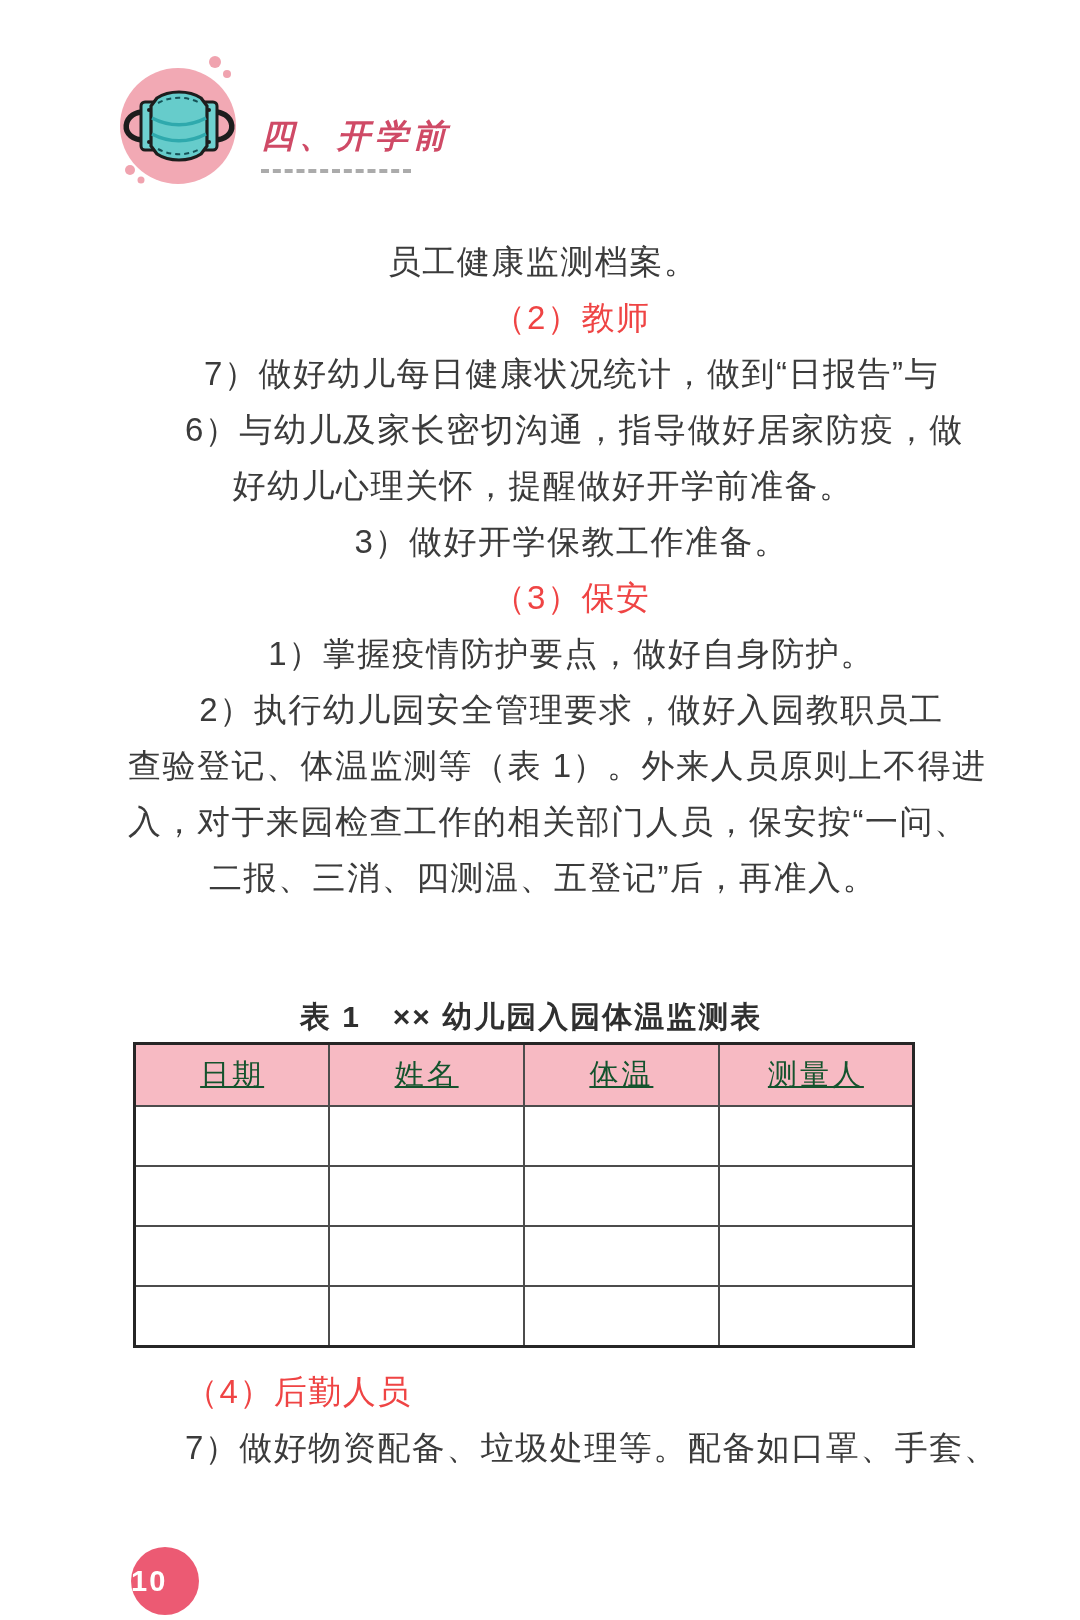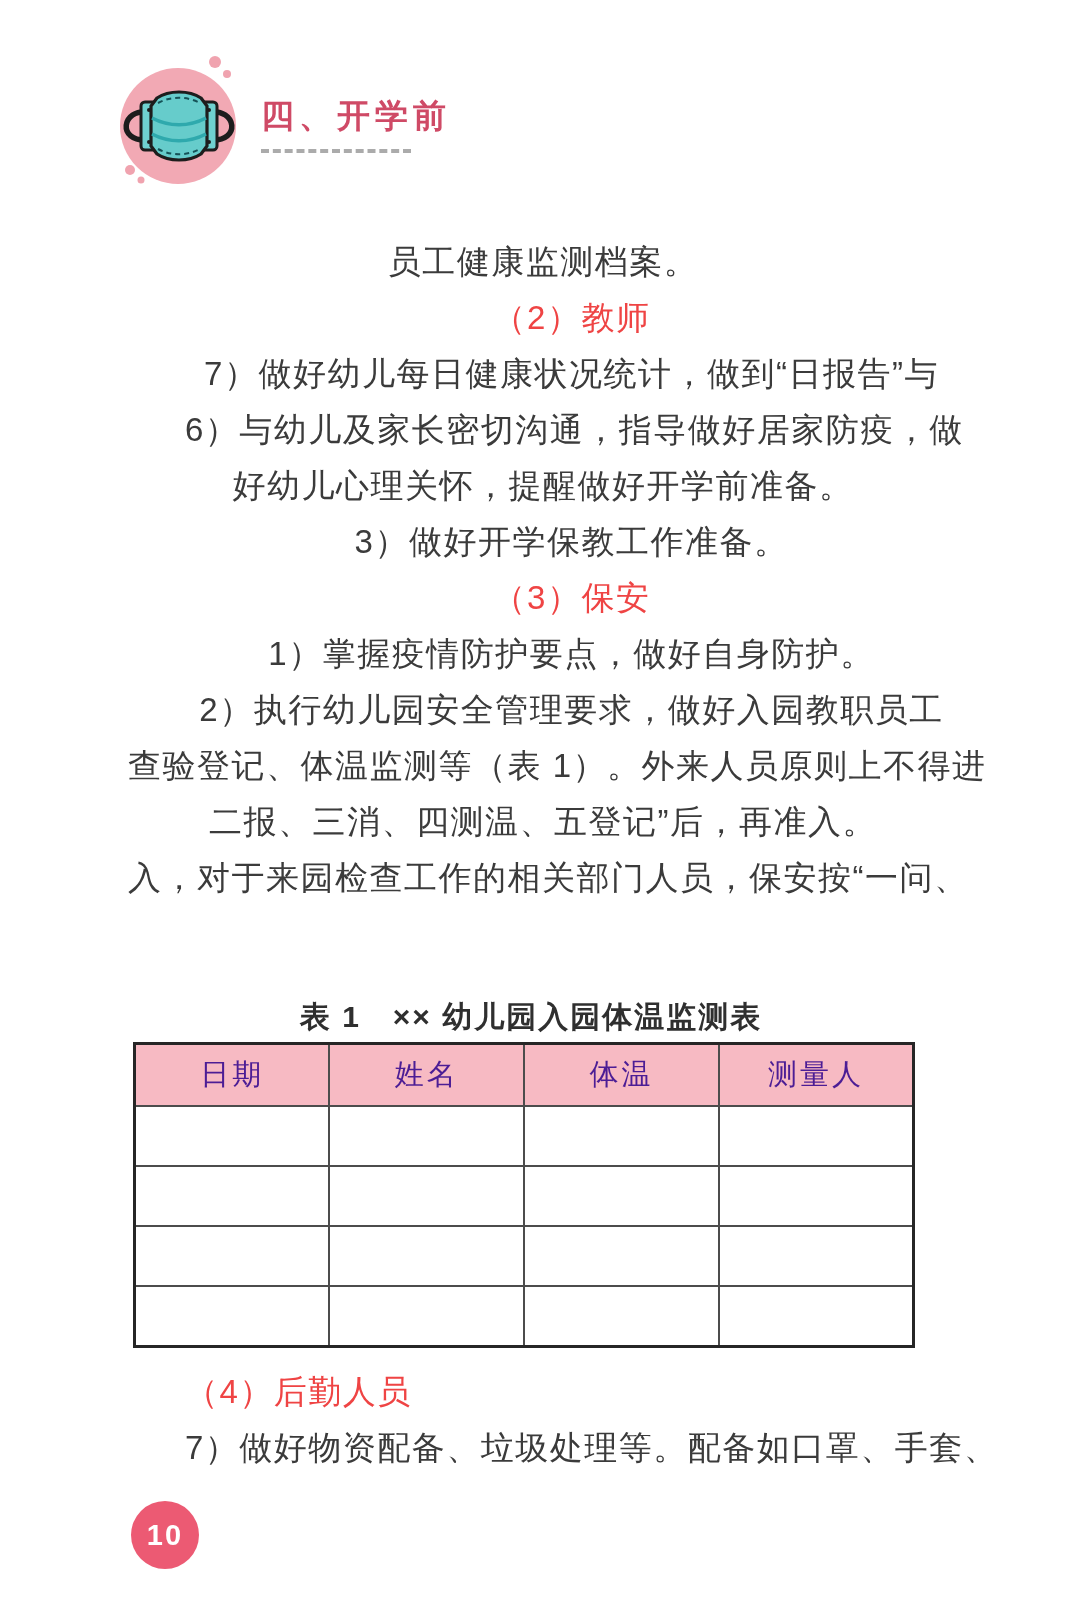--- a/index.html
+++ b/index.html
@@ -7,21 +7,21 @@
     width: 1080px; height: 1620px;
     background: #ffffff;
     position: relative;
     font-family: "Liberation Sans", "DejaVu Sans", sans-serif;
     overflow: hidden;
   }
 
   
   .page-header {
     position: absolute; top: 50px; left: 103px;
-    display: flex; align-items: flex-start;
+    display: flex; align-items: center; font-style: italic;
   }
   .logo-wrap { width: 152px; height: 142px; flex: 0 0 auto; }
   .title-col { margin-left: 6px; padding-top: 50px; }
   .chapter-title {
     font-family: "Liberation Serif", "DejaVu Serif", serif;
     font-size: 33px; font-weight: bold;
     color: #cf4a66; letter-spacing: 5px; line-height: 1;
     white-space: nowrap;
   }
   .dashed-rule {
@@ -50,31 +50,31 @@
   .monitor-table {
     position: absolute; top: 1042px; left: 133px;
     width: 782px; border-collapse: collapse; table-layout: fixed;
     border: 3px solid #262626;
   }
   .monitor-table th, .monitor-table td {
     border: 2px solid #4c4c4c; padding: 0;
   }
   .monitor-table th {
     height: 60px; background: #f7bac3;
-    font-size: 29px; font-weight: normal; color: #4c1d95;
-    letter-spacing: 3px; text-align: center;
+    font-size: 29px; font-weight: normal; color: #14532d;
+    letter-spacing: 3px; text-align: center; text-decoration: underline;
   }
   .monitor-table td { height: 58px; background: #ffffff; }
 
   
   .page-badge {
-    position: absolute; left: 131px; top: 1501px;
+    position: absolute; left: 131px; top: 1547px;
     width: 68px; height: 68px; border-radius: 50%;
     background: #ec5a73;
-    display: flex; align-items: center; justify-content: center;
+    display: flex; align-items: center; 
     color: #ffffff; font-size: 29px; font-weight: bold;
     letter-spacing: 2px;
   }
 </style>
 </head>
 <body>
 
 <div class="page-header">
   <div class="logo-wrap">
     <svg viewBox="0 0 152 142" width="152" height="142">
@@ -113,22 +113,22 @@
   <div class="line">员工健康监测档案。</div>
   <div class="line indent heading">（2）教师</div>
   <div class="line indent">7）做好幼儿每日健康状况统计，做到“日报告”与</div>
   <div class="line indent">6）与幼儿及家长密切沟通，指导做好居家防疫，做</div>
   <div class="line">好幼儿心理关怀，提醒做好开学前准备。</div>
   <div class="line indent">3）做好开学保教工作准备。</div>
   <div class="line indent heading">（3）保安</div>
   <div class="line indent">1）掌握疫情防护要点，做好自身防护。</div>
   <div class="line indent">2）执行幼儿园安全管理要求，做好入园教职员工</div>
   <div class="line">查验登记、体温监测等（表 1）。外来人员原则上不得进</div>
+  <div class="line">入，对于来园检查工作的相关部门人员，保安按“一问、</div>
   <div class="line">二报、三消、四测温、五登记”后，再准入。</div>
-  <div class="line">入，对于来园检查工作的相关部门人员，保安按“一问、</div>
 </div>
 
 <div class="table-caption">表 1　×× 幼儿园入园体温监测表</div>
 
 <table class="monitor-table">
   <thead>
     <tr>
       <th>日期</th>
       <th>姓名</th>
       <th>体温</th>

